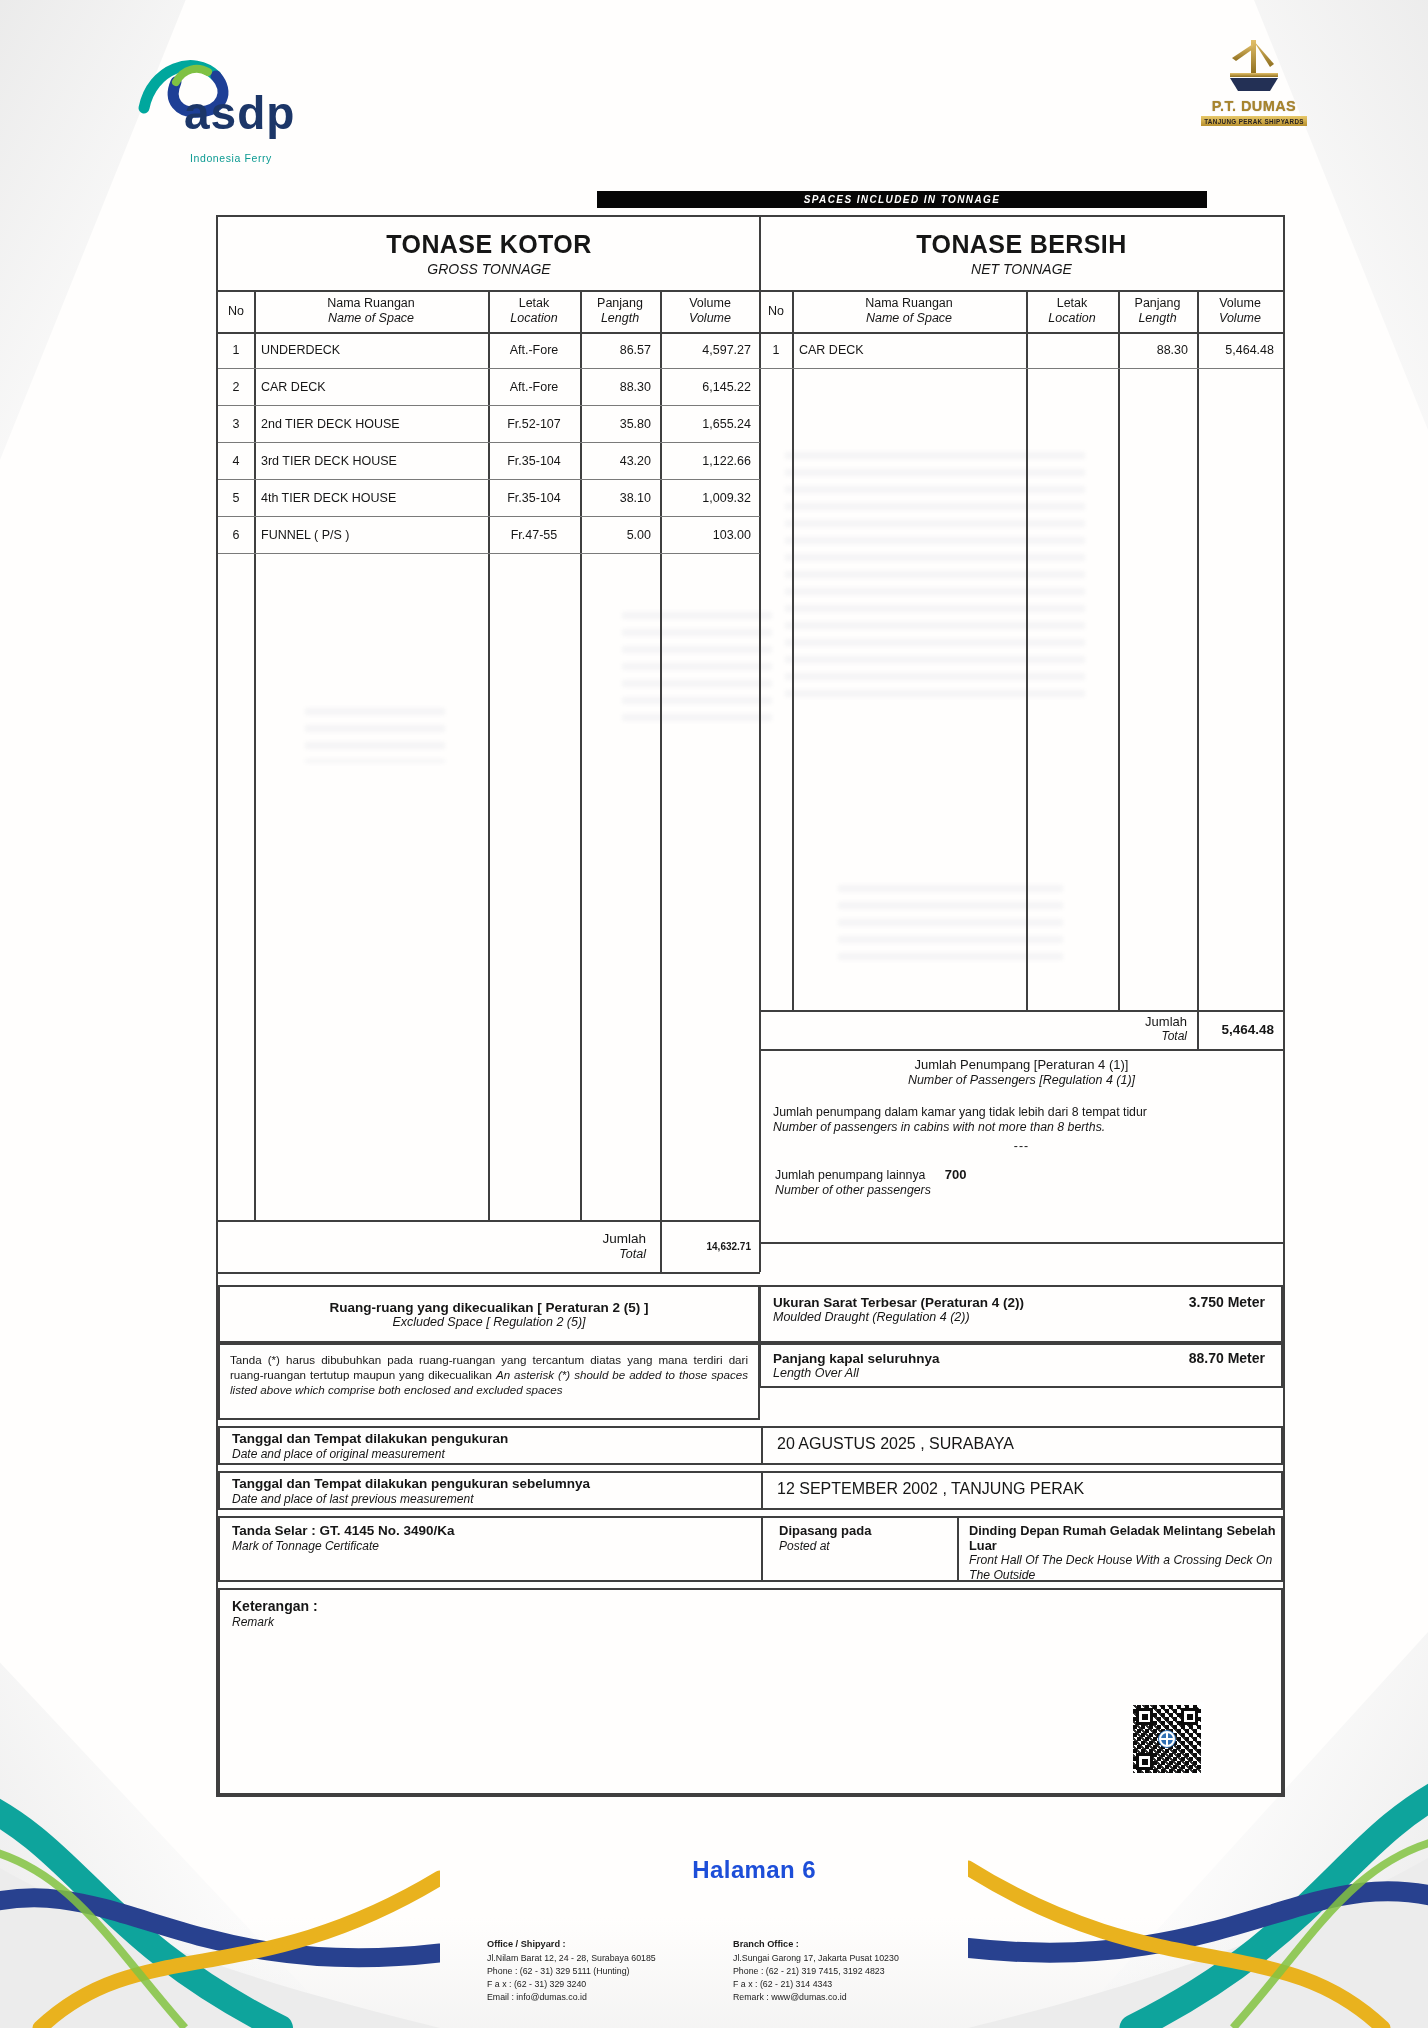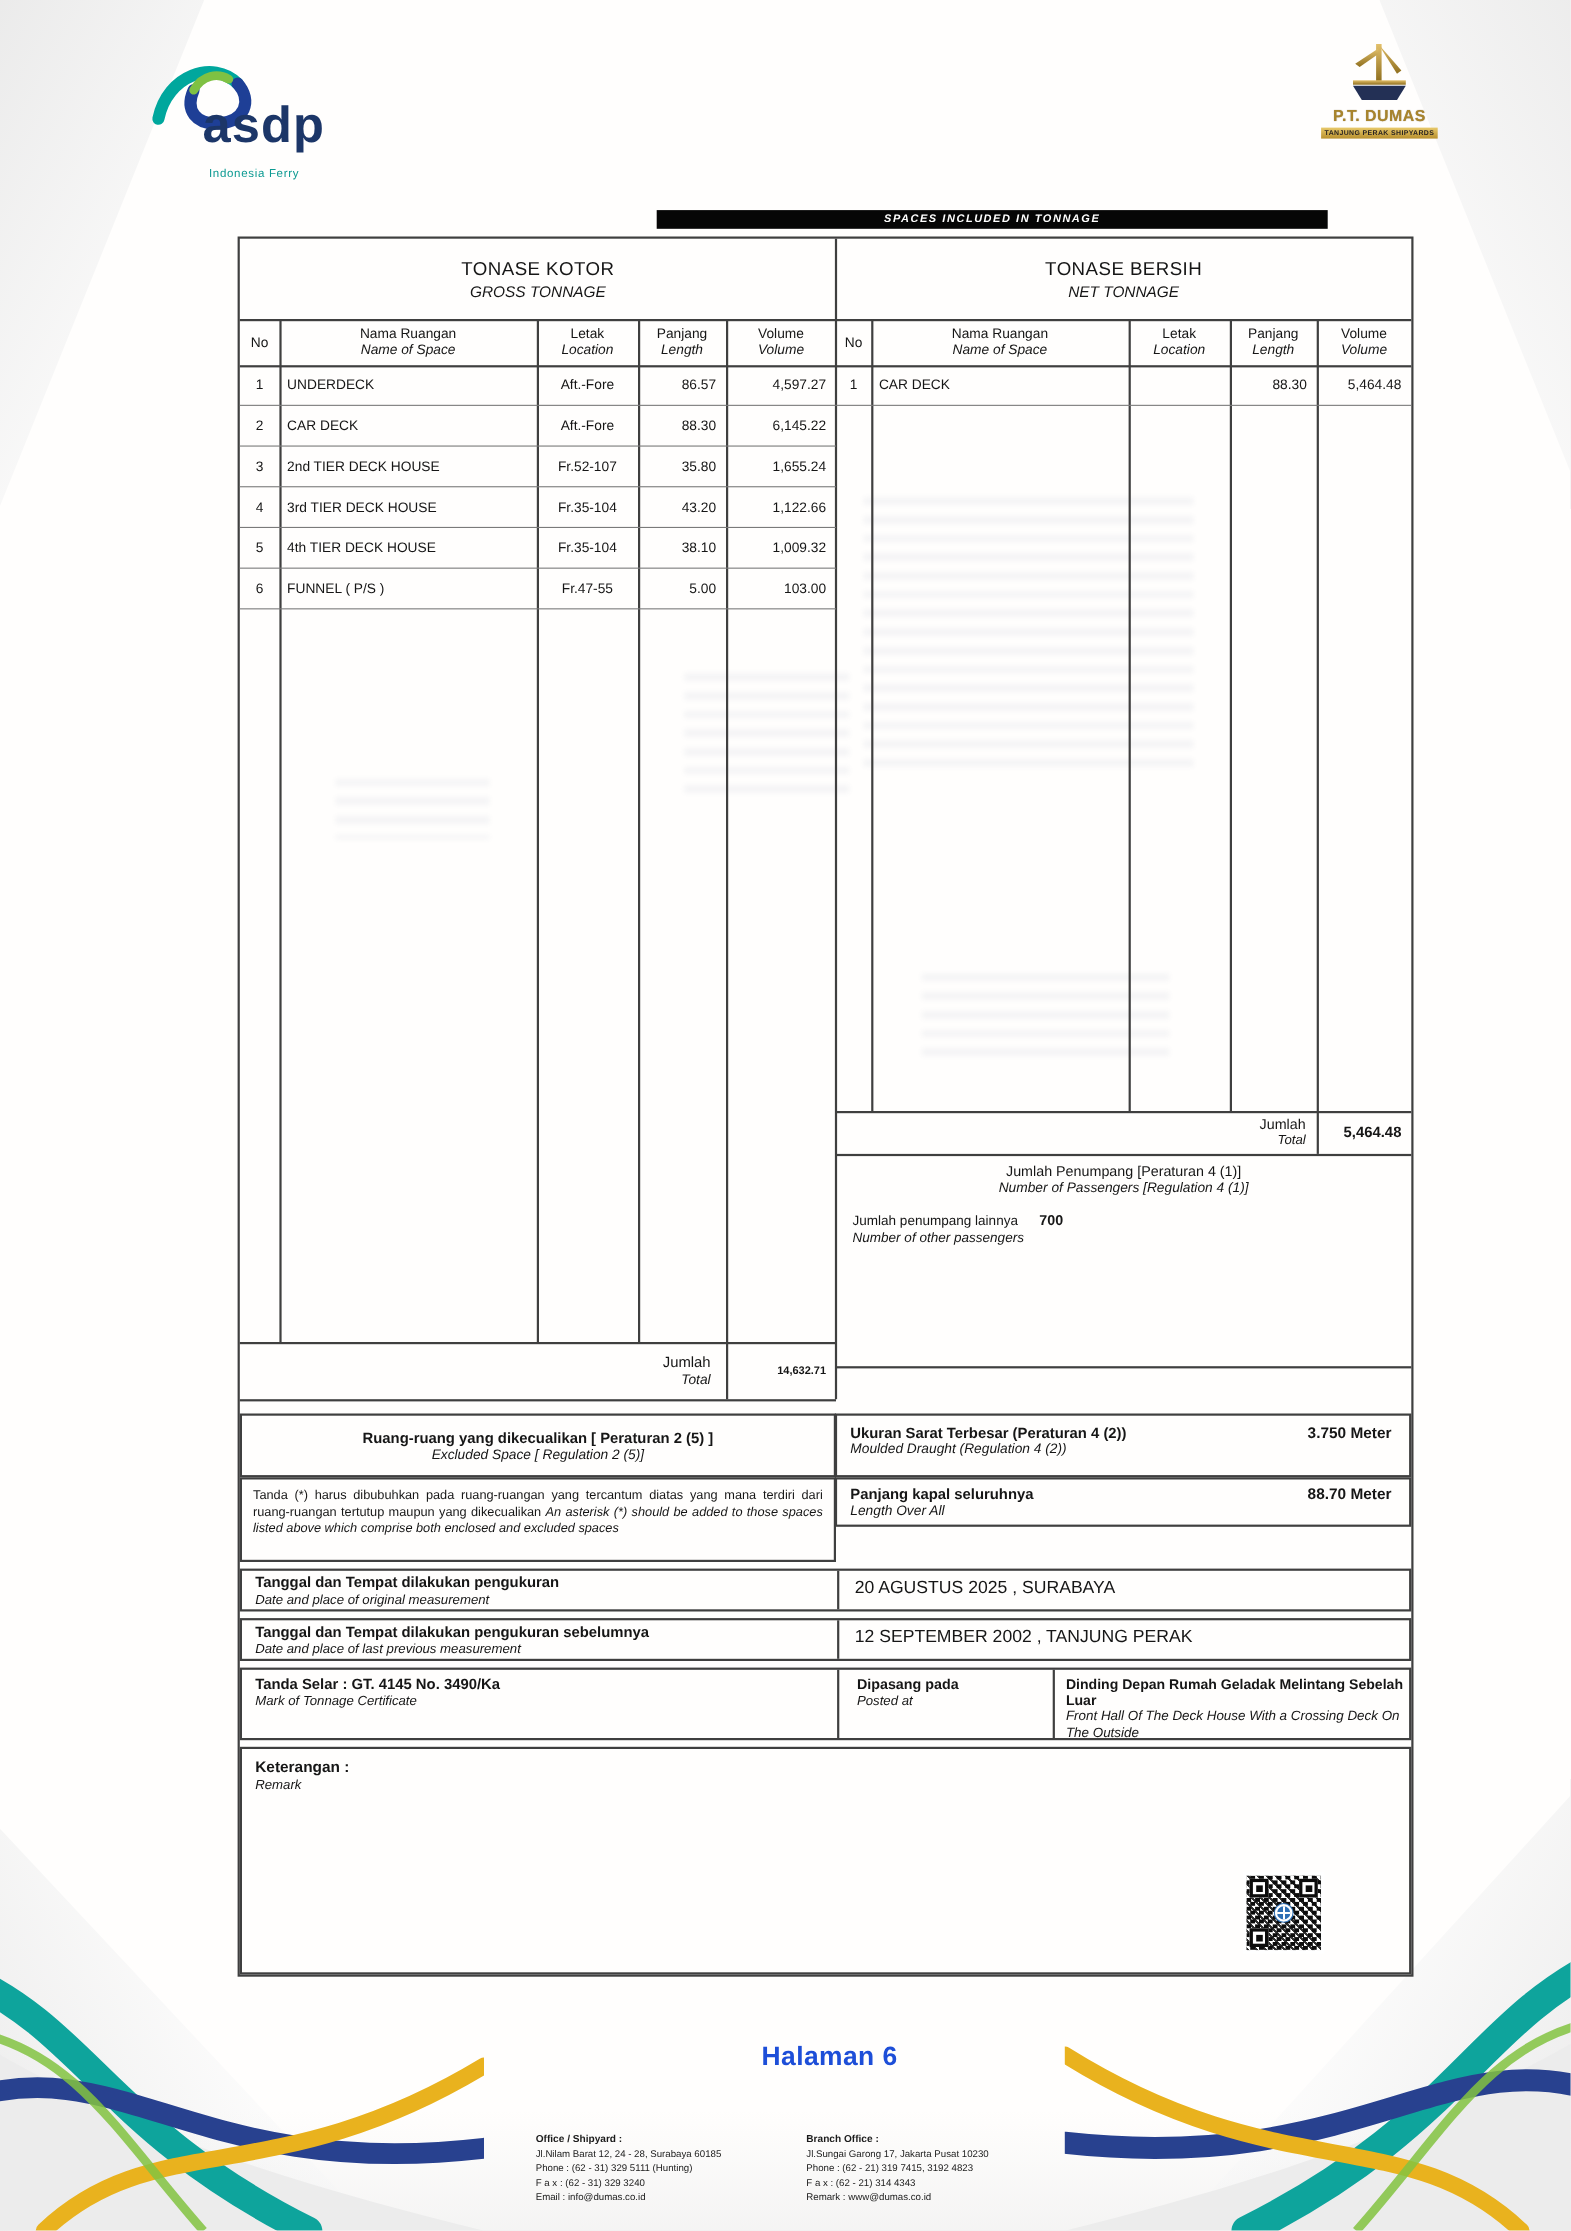--- a/index.html
+++ b/index.html
@@ -32,21 +32,21 @@
          font-size:10px;font-weight:bold;font-style:italic;letter-spacing:1.4px;text-align:center;line-height:17px;overflow:hidden}
 
   
   .ghost{position:absolute;opacity:.12;filter:blur(2.2px);background:repeating-linear-gradient(180deg,rgba(90,105,140,.5) 0 7px,transparent 7px 17px);pointer-events:none}
 
   
   .cert{position:absolute;left:216px;top:215px;width:1069px;height:1582px;border:2px solid #3f3f3f;background:transparent}
   .hl{position:absolute;background:#3f3f3f;height:2px}
   .vl{position:absolute;background:#3f3f3f;width:2px}
   .half-title{position:absolute;top:0;height:73px;display:flex;flex-direction:column;align-items:center;justify-content:center;gap:2px}
-  .half-title .t1{font-size:17px;font-weight:normal;letter-spacing:.4px}
+  .half-title .t1{font-size:25px;font-weight:bold;letter-spacing:.4px}
   .half-title .t2{font-size:14px;font-style:italic}
   .hcell{position:absolute;display:flex;flex-direction:column;align-items:center;justify-content:center;text-align:center;font-size:12.5px;line-height:1.18}
   .trow{position:absolute;display:flex;font-size:12.5px}
   .trow.sep{border-bottom:1.3px solid #7a7a7a}
   .cc{display:flex;align-items:center}
   .cc.ct{justify-content:center}
   .cc.rt{justify-content:flex-end;padding-right:9px}
   .cc.lf{padding-left:7px}
   .totlabel{display:flex;flex-direction:column;align-items:flex-end;justify-content:center;line-height:1.15}
   .lbox{position:absolute;border:2px solid #3f3f3f}
@@ -269,20 +269,25 @@
         <span class="i" style="font-size:12px">Total</span>
       </div>
       <div class="cc rt b" style="width:86px;font-size:13.5px">5,464.48</div>
     </div>
 
     <div class="pass">
       <div class="ptitle">
         <div class="l1">Jumlah Penumpang [Peraturan 4 (1)]</div>
         <div class="l2">Number of Passengers [Regulation 4 (1)]</div>
       </div>
+      <div style="margin-top:16px;padding:0 13px">
+        <div>Jumlah penumpang dalam kamar yang tidak lebih dari 8 tempat tidur</div>
+        <div class="i">Number of passengers in cabins with not more than 8 berths.</div>
+        <div style="text-align:center;margin-top:3px;letter-spacing:1px">---</div>
+      </div>
       <div style="margin-top:13px;padding:0 15px">
         <div>
           <span>Jumlah penumpang lainnya</span>
           <span class="b" style="font-size:13px;margin-left:16px">700</span>
         </div>
         <div class="i">Number of other passengers</div>
       </div>
     </div>
 
     <div class="abs" style="left:0;top:1003px;width:542px;height:52px;display:flex">

